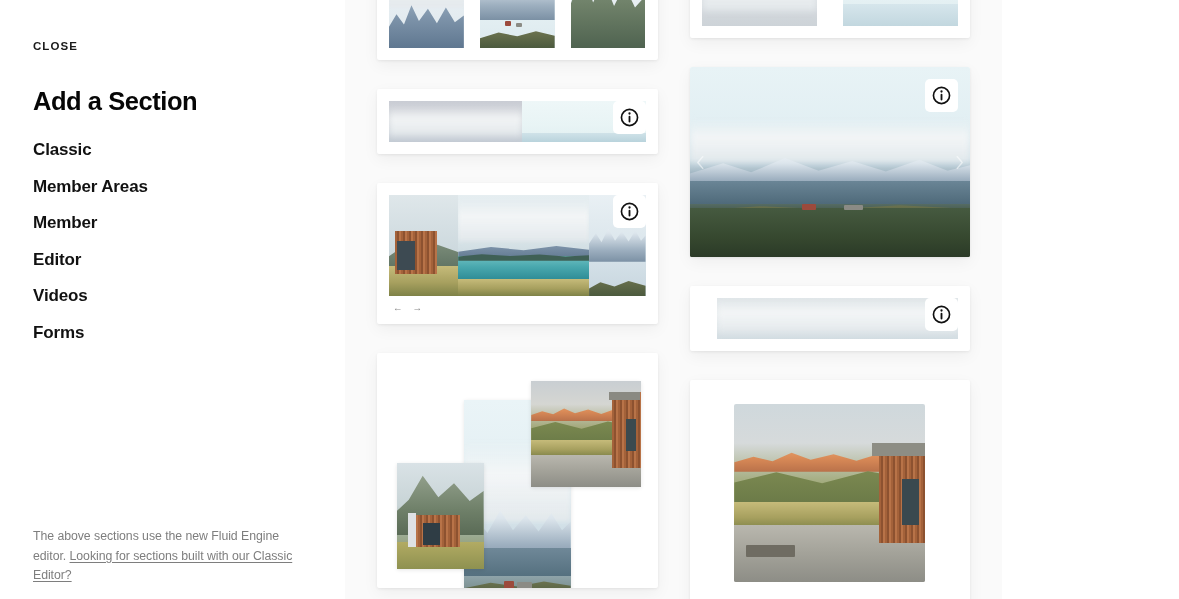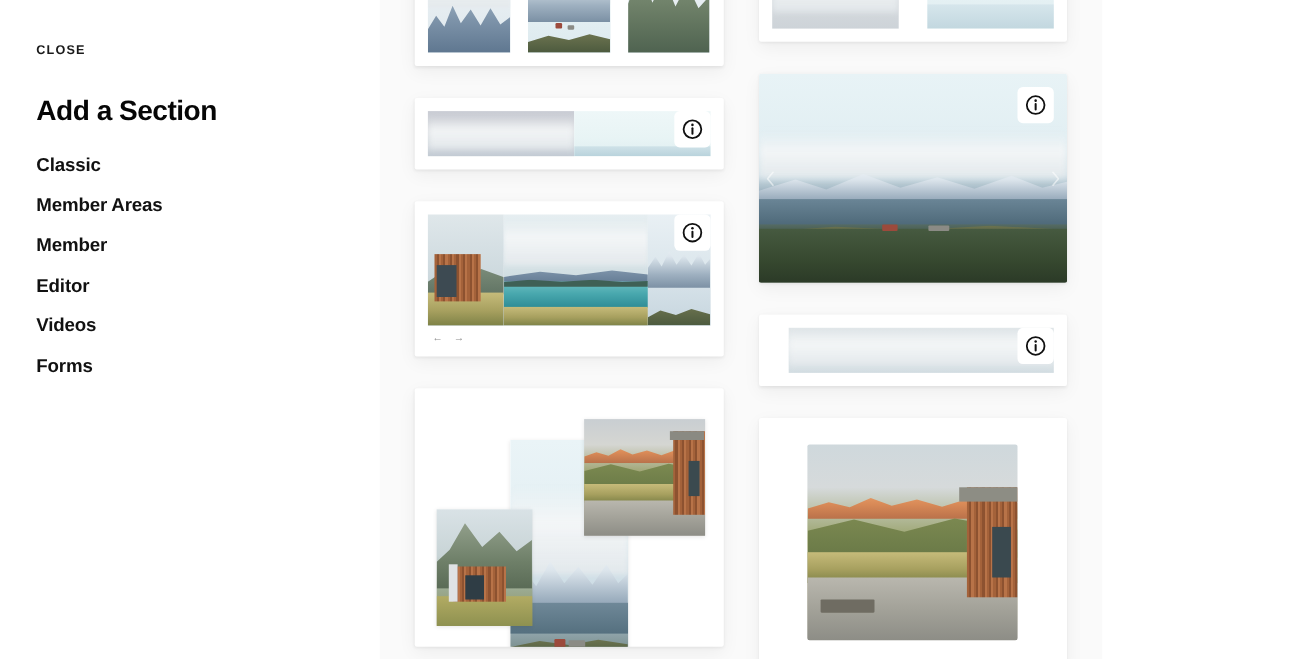--- a/index.html
+++ b/index.html
@@ -264,20 +264,23 @@
         <span class="nav-label">Editor</span>
       </li>
       <li class="nav-item">
         <span class="nav-label">Videos</span>
       </li>
       <li class="nav-item">
         <span class="nav-label">Forms</span>
       </li>
     </ul>
 
+    <p class="sidebar-footer">
+      <span>The above sections use the new Fluid Engine editor. </span><a href="#">Looking for sections built with our Classic Editor?</a>
+    </p>
   </aside>
 
   <main class="content">
     <div class="grid">
 
       <div class="col col-left">
 
         <div class="card card-pad" style="height:132px;">
 
           <div style="display:flex; gap:16px; height:100%;">

